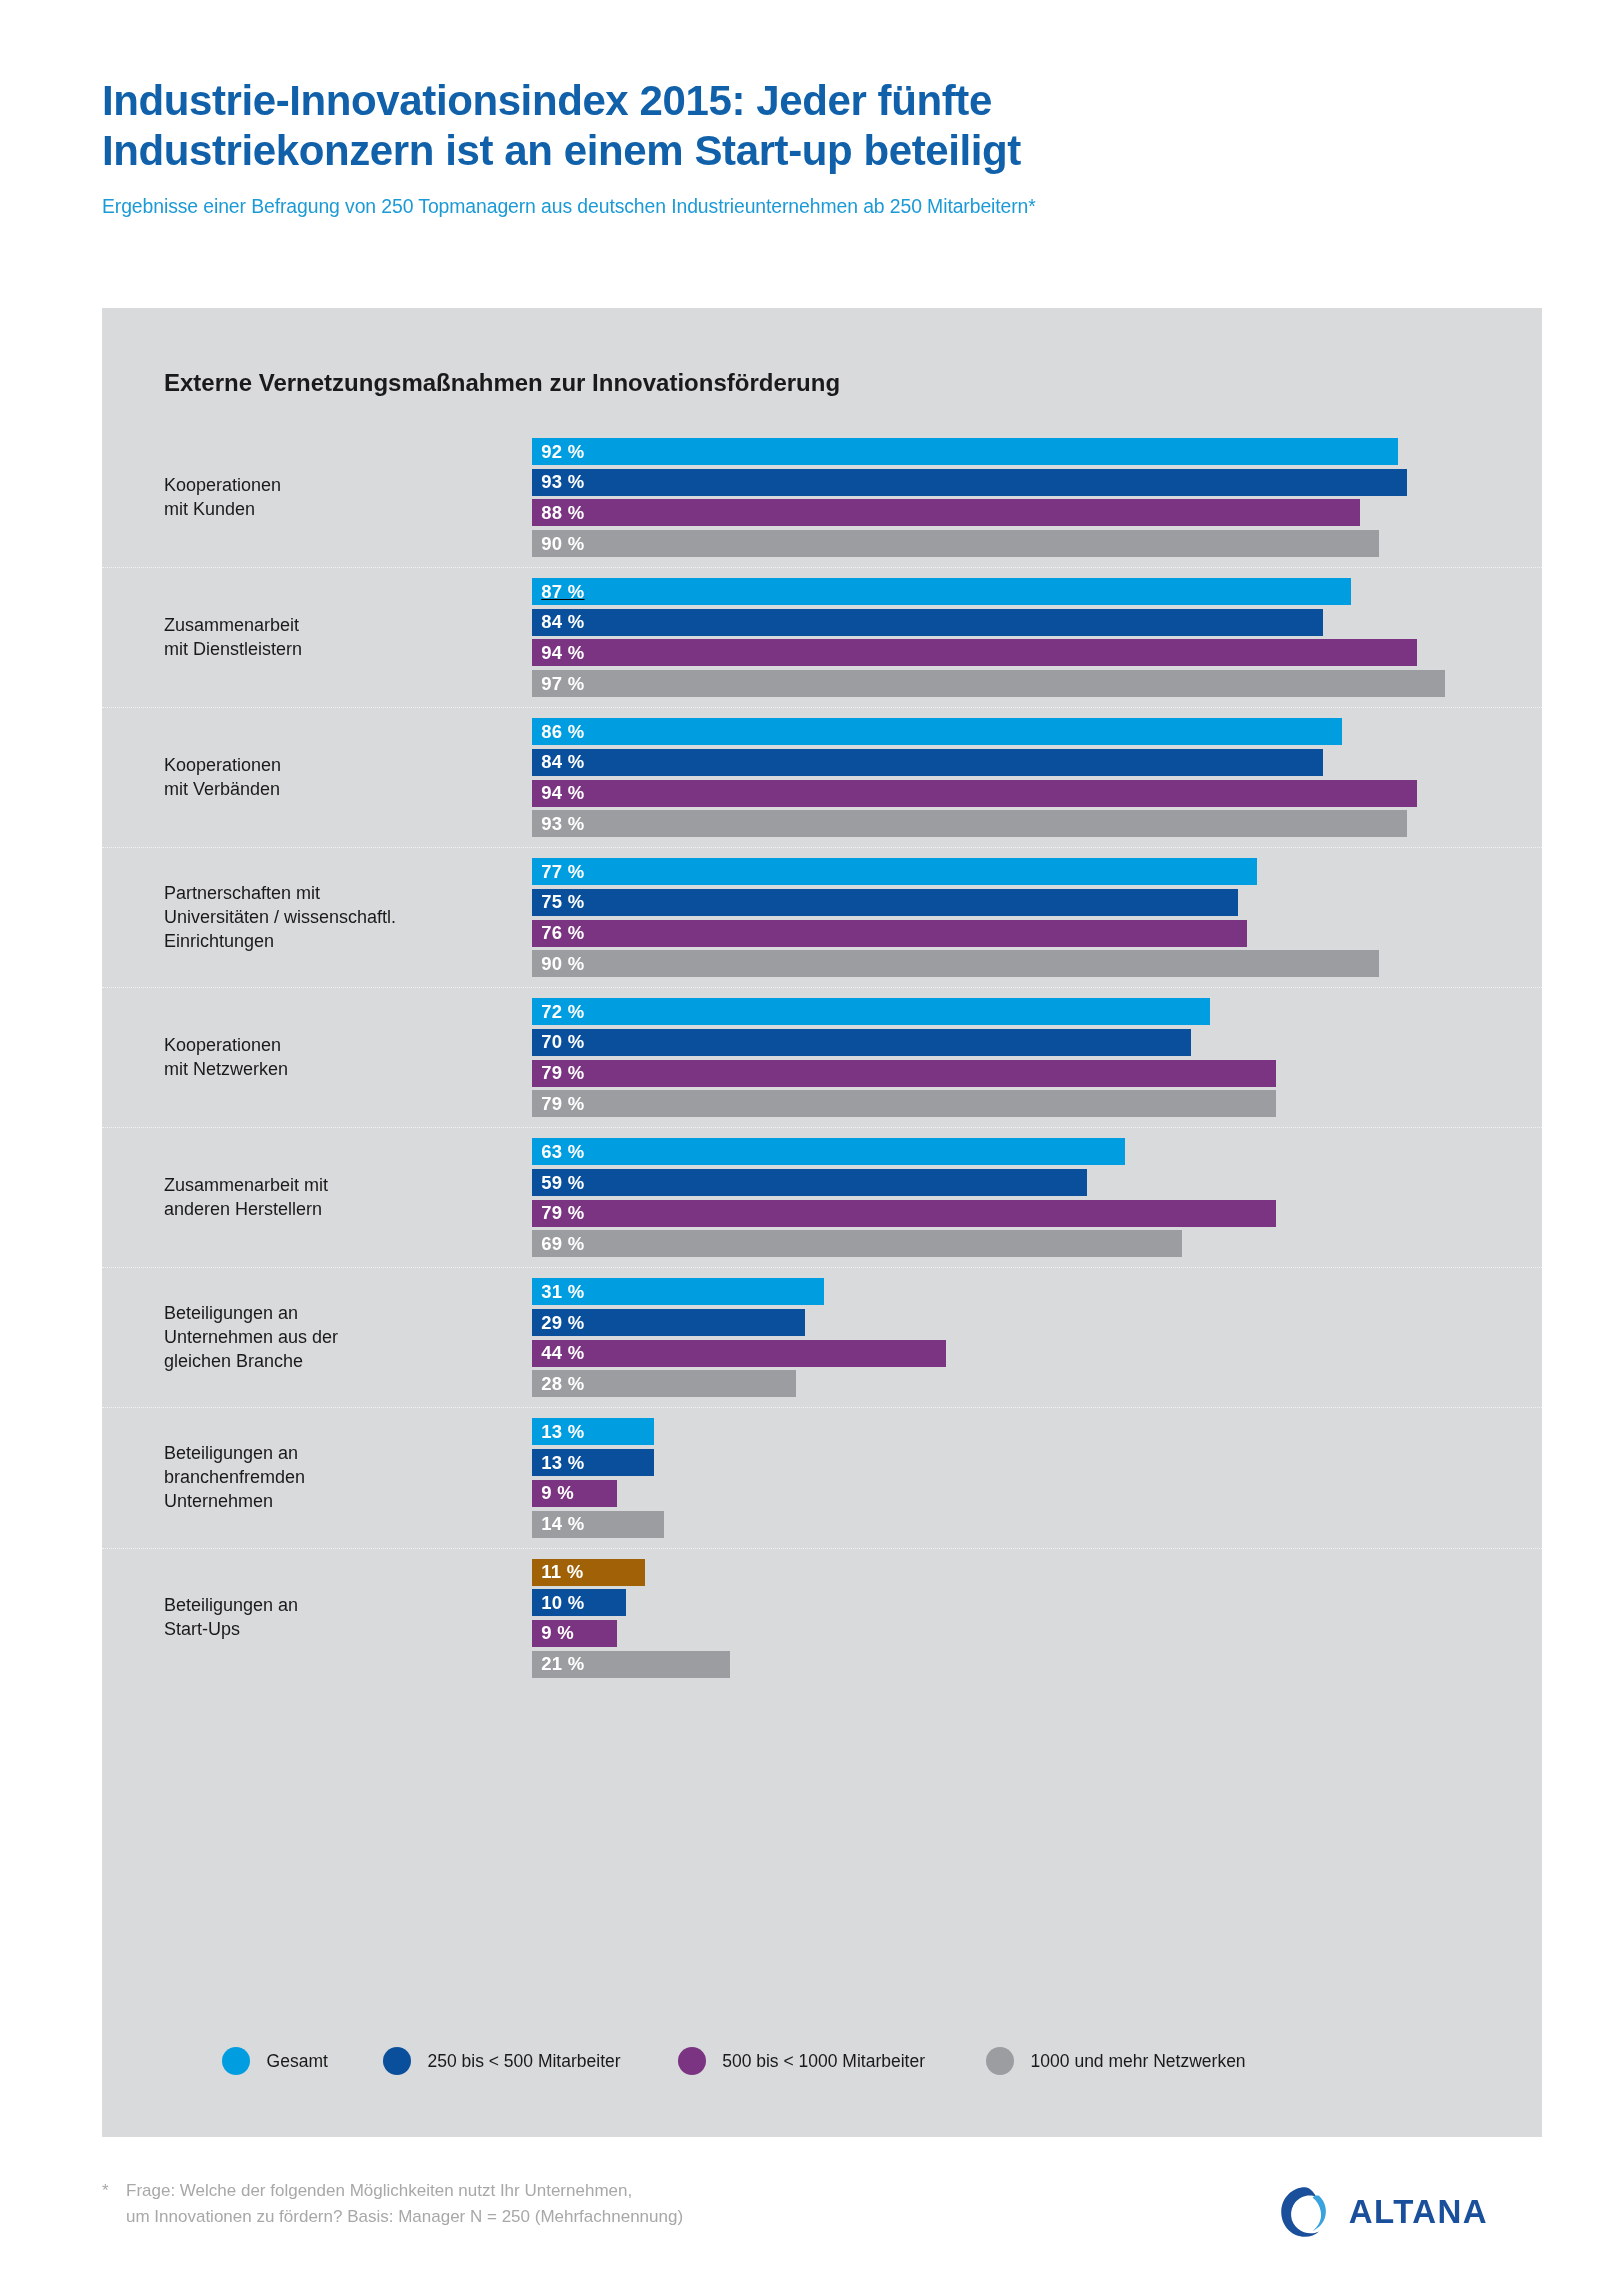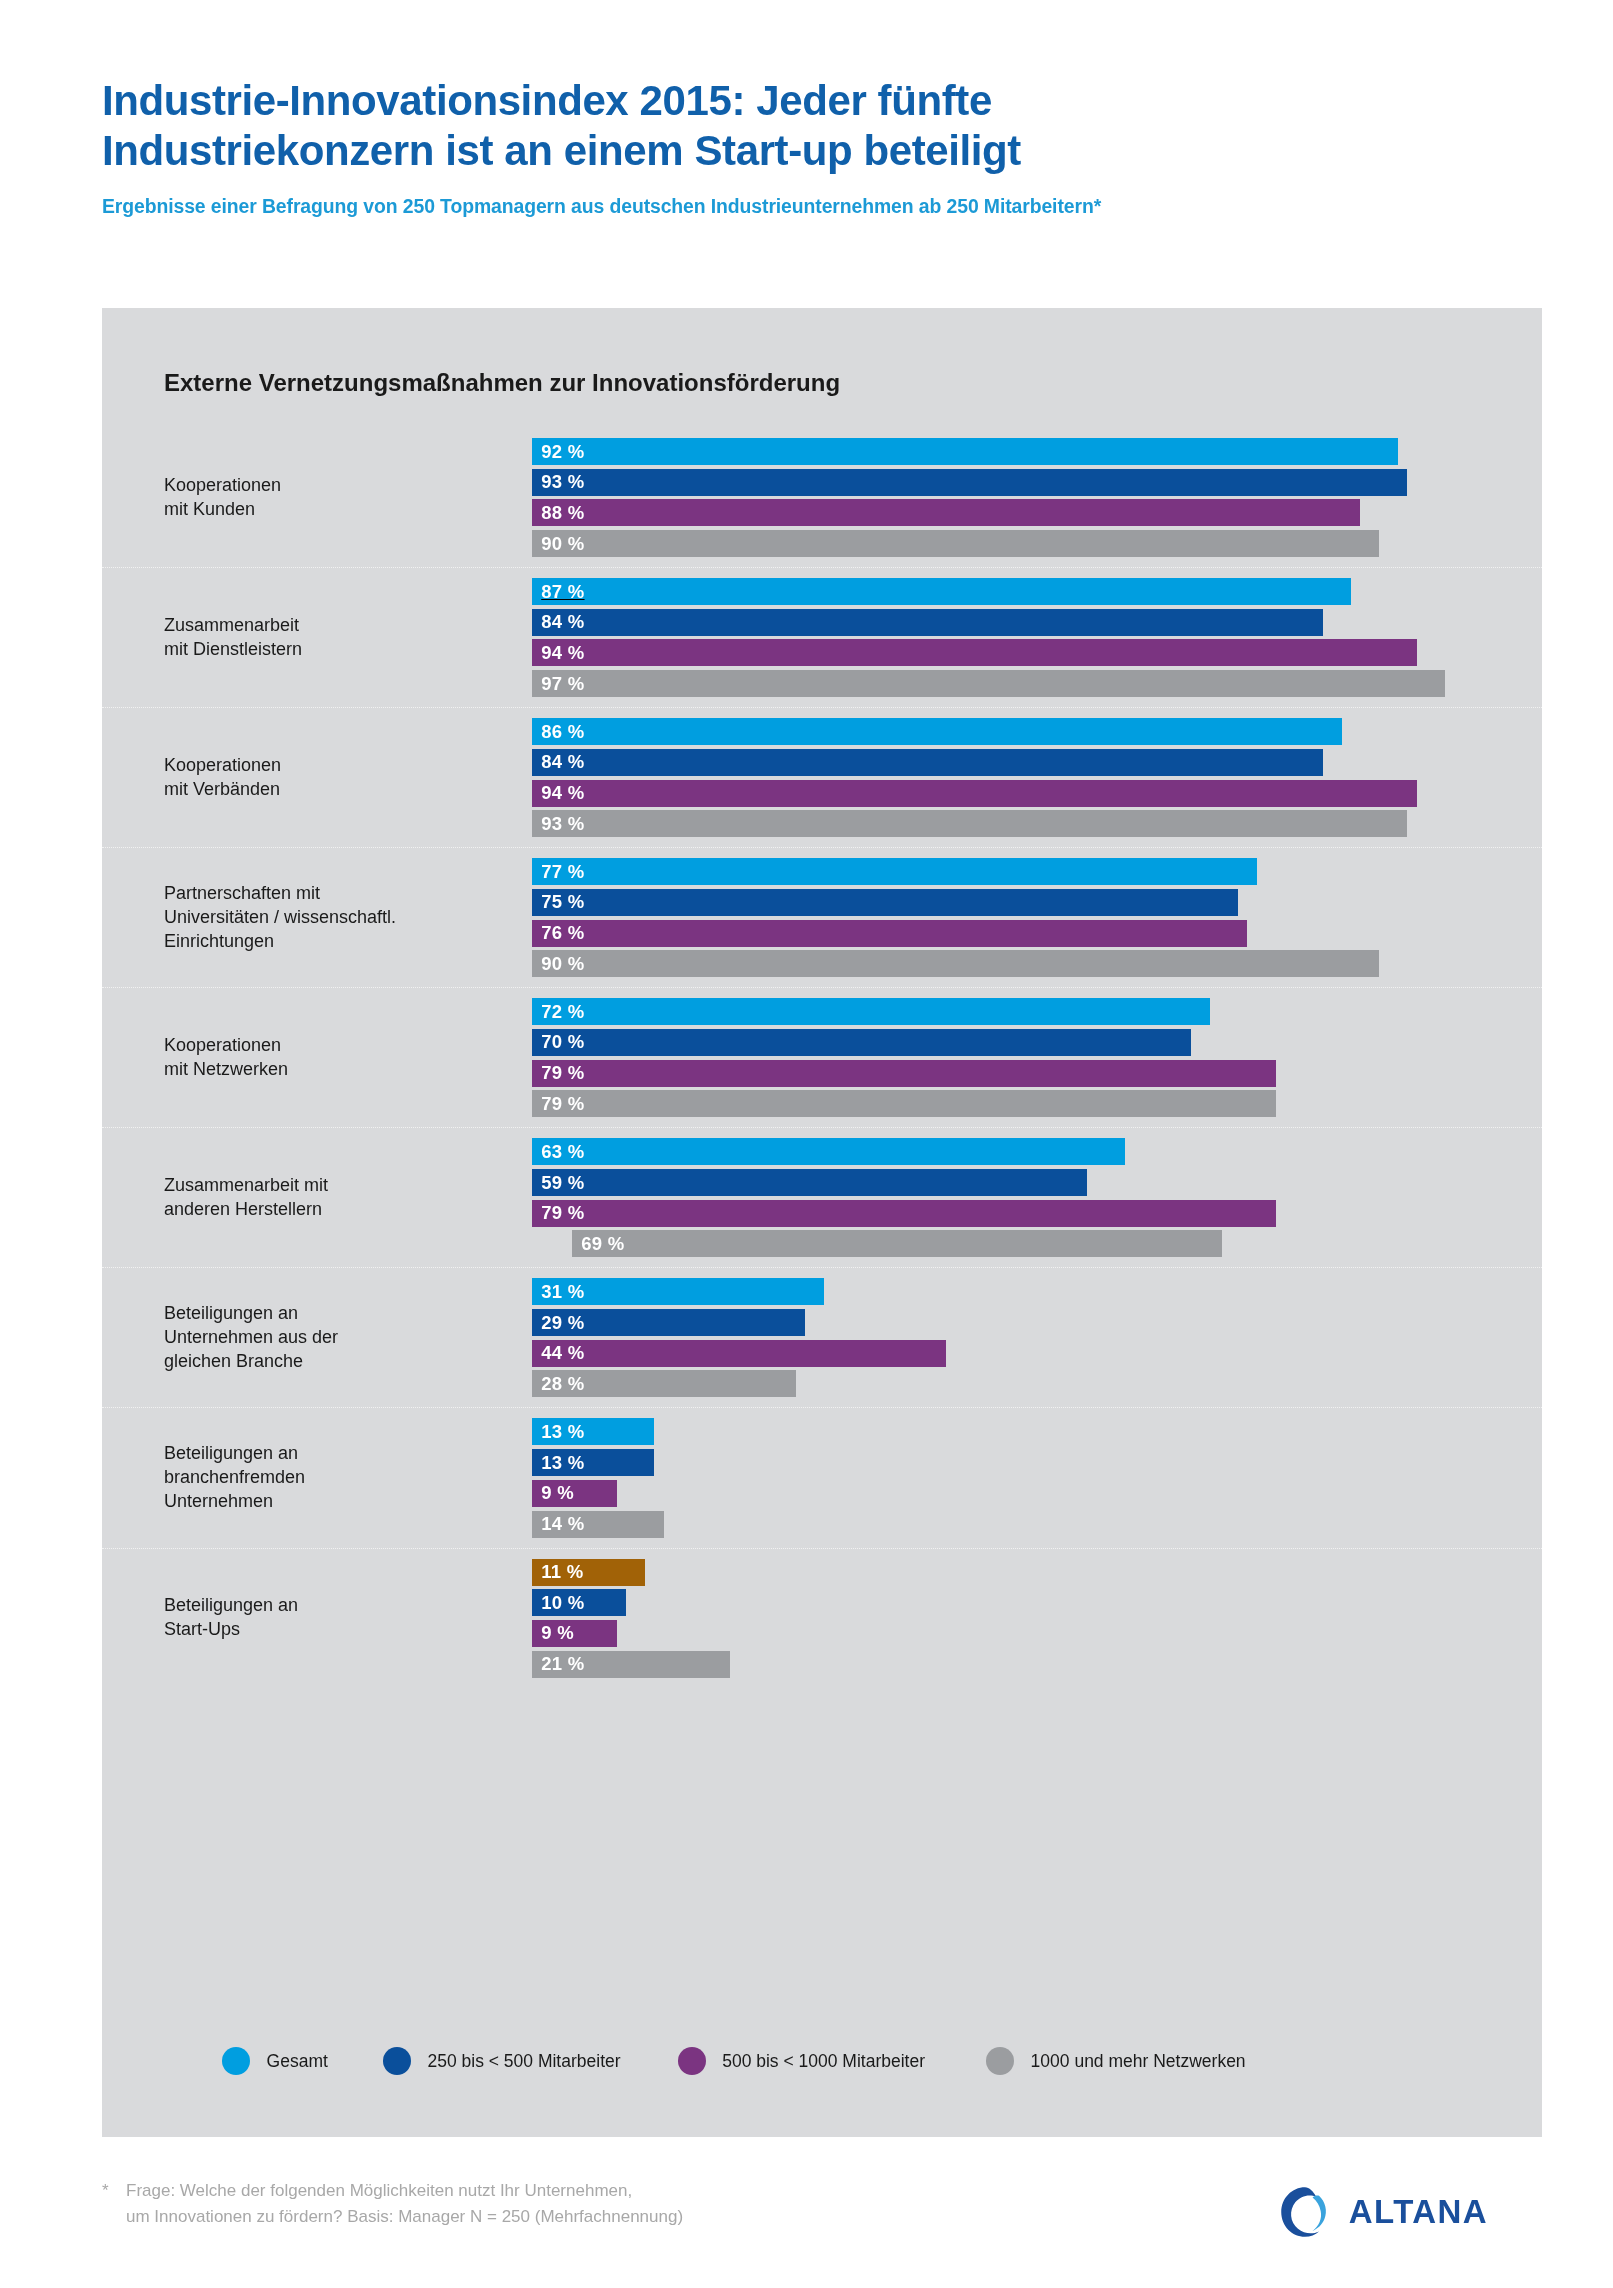--- a/index.html
+++ b/index.html
@@ -16,21 +16,21 @@
   #title {
     font-size:42px;
     font-weight:bold;
     line-height:1.18;
     color:#1060AA;
     letter-spacing:-0.4px;
   }
   #subtitle {
     margin-top:20px;
     font-size:19.4px;
-    font-weight:bold;
+    font-weight:normal;
     color:#1C9AD6;
     letter-spacing:-0.1px;
   }
 
   
   #panel {
     position:absolute;
     left:102px; top:308px;
     width:1440px; height:1829px;
     background:#d9dadc;
@@ -329,21 +329,21 @@
               <div class="bar s1" style="width: 555px; background: rgb(10, 79, 155);">
                 <span class="bar-value">59 %</span>
               </div>
             </div>
             <div class="bar-row">
               <div class="bar s2" style="width: 744px; background: rgb(123, 52, 129);">
                 <span class="bar-value">79 %</span>
               </div>
             </div>
             <div class="bar-row">
-              <div class="bar s3" style="width: 650px; background: rgb(155, 157, 160); margin-left: 40px;">
+              <div class="bar s3" style="width: 650px; background: rgb(155, 157, 160);">
                 <span class="bar-value">69 %</span>
               </div>
             </div>
           </div>
         </div>
       </div>
       <div class="group">
         <div class="group-inner">
           <div class="cat-label">
             <div>Beteiligungen an</div>

